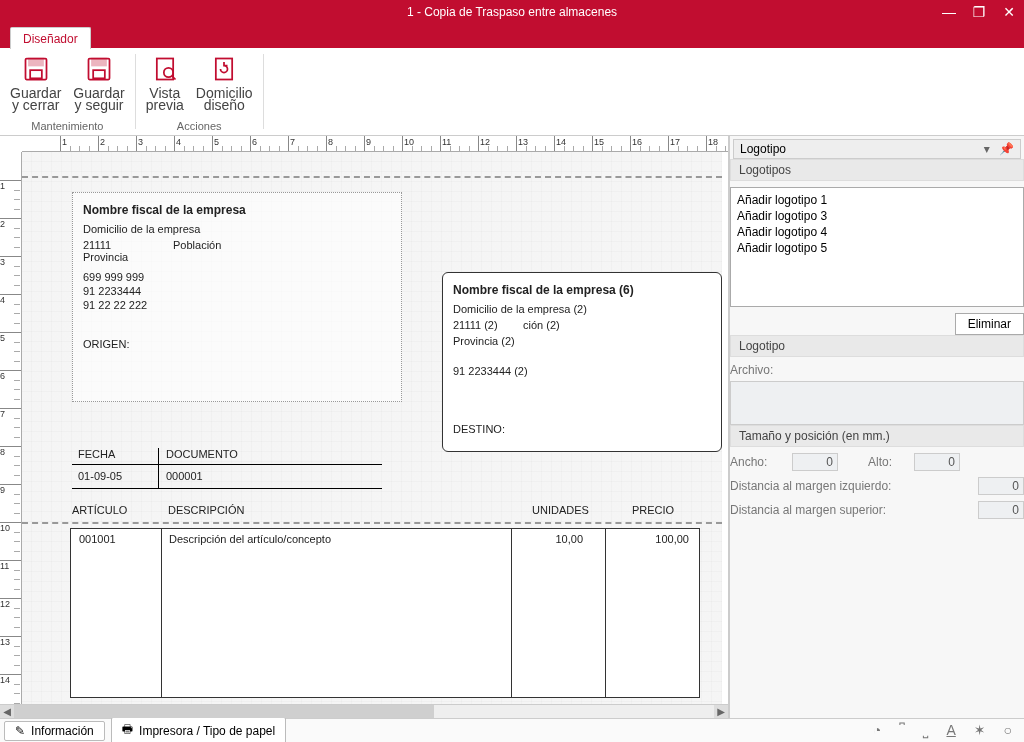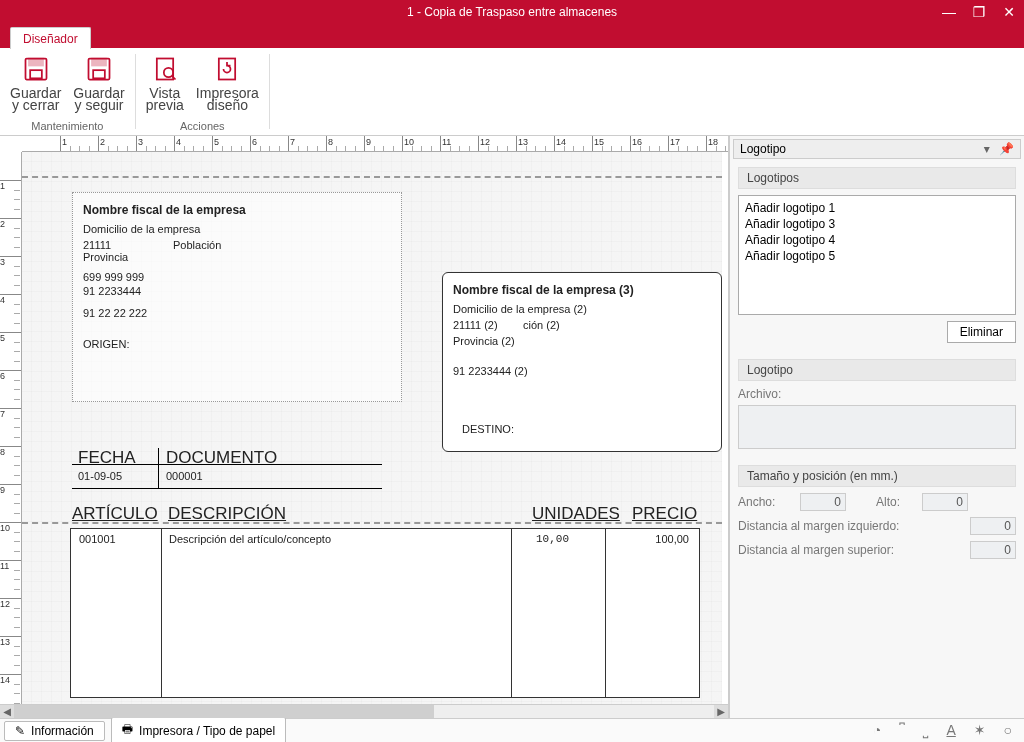--- a/index.html
+++ b/index.html
@@ -29,27 +29,27 @@
 .ruler-h .tick .n { position:absolute; top:1px; left:1px; font-size:9px;}
 .ruler-v { width:22px; background:#fff; border-right:1px solid #aaa; position:relative; overflow:hidden; font-size:9px; color:#333;}
 .ruler-v .tick { position:absolute; left:0; }
 .design-body { display:flex; flex:1; overflow:hidden;}
 .canvas-scroll { flex:1; overflow:auto; position:relative; }
 .canvas { position:relative; width:700px; height:560px; background:repeating-linear-gradient(#fafafa,#fafafa 9px,#f0f0f0 10px), repeating-linear-gradient(90deg,#fafafa,#fafafa 9px,#f0f0f0 10px); background-blend-mode:multiply; }
 
 .block { position:absolute; border:1px dotted #999; background:rgba(255,255,255,0.6);text-align:center; }
 .fld { font-size:11px; color:#222; position:absolute; white-space:nowrap; }
 .fld.b { font-weight:bold; font-size:12px; }
-.hdr { font-size:17px; color:#222; position:absolute;text-decoration:underline; }
+.hdr { font-size:11px; color:#222; position:absolute; }
 .line { position:absolute; background:#000; }
 
 .side-panel { width:295px; background:#f7f7f7; display:flex; flex-direction:column; border-left:1px solid #ccc;}
 .side-header { background:#eee; border:1px solid #ccc; margin:3px 3px 0; height:20px; display:flex; align-items:center; padding:0 6px; font-size:12px; justify-content:space-between;}
 .side-header .icons span { color:#666; margin-left:6px; cursor:pointer;}
-.side-section { margin:8px; }
+.side-section { }
 .side-grouptitle { background:#e9e9e9; border:1px solid #ddd; padding:3px 8px; font-size:12px; color:#444;}
 .listbox { background:#fff; border:1px solid #aaa; height:120px; margin-top:6px; padding:4px; overflow:auto;}
 .listbox div { font-size:12px; padding:1px 2px; cursor:pointer;}
 .btn { background:#fff; border:1px solid #aaa; padding:3px 12px; font-size:12px; cursor:pointer; }
 .btn-row { display:flex; justify-content:flex-end; margin-top:6px; gap:6px;}
 .form-row { display:flex; align-items:center; margin-top:6px; font-size:12px; color:#777;}
 .form-row label { flex:0 0 auto; }
 .numinput { width:46px; background:#eef0f2; border:1px solid #ccc; text-align:right; padding:1px 4px; color:#555; margin-left:6px; font-size:12px;}
 .filebox { background:#eef0f2; border:1px solid #ccc; height:44px; margin-top:4px;}
 
@@ -120,21 +120,21 @@
         </div>
         <div class="ribbon-label"><span>Vista</span><br><span>previa</span></div>
       </div>
       <div class="ribbon-item">
         <div class="ribbon-icon">
           <svg width="28" height="28" viewBox="0 0 24 24" fill="none" stroke="#C10D30" stroke-width="1.5">
               <rect x="5" y="3" width="14" height="18"></rect>
               <path d="M9 12 a3 3 0 1 0 3 -3 M12 6 L12 9 L15 9"></path>
             </svg>
         </div>
-        <div class="ribbon-label"><span>Impresora</span><br><span>diseño</span></div>
+        <div class="ribbon-label"><span>Domicilio</span><br><span>diseño</span></div>
       </div>
     </div>
     <div class="ribbon-groupname">Acciones</div>
   </div>
   <div class="ribbon-sep"></div>
 </div>
 
 <div class="workarea">
   <div class="design-panel">
     <div class="ruler-h" id="rulerH">
@@ -340,51 +340,51 @@
           <div class="cnv-dash" style="left:0;top:370px;width:700px;"></div>
 
           <div class="block" style="left:50px; top:40px; width:330px; height:210px;">
             <span class="fld b" style="left:10px; top:10px;">Nombre fiscal de la empresa</span>
             <span class="fld" style="left:10px; top:30px;">Domicilio de la empresa</span>
             <span class="fld" style="left:10px; top:46px;">21111</span>
             <span class="fld" style="left:100px; top:46px;">Población</span>
             <span class="fld" style="left:10px; top:58px;">Provincia</span>
             <span class="fld" style="left:10px; top:78px;">699 999 999</span>
             <span class="fld" style="left:10px; top:92px;">91 2233444</span>
-            <span class="fld" style="left:10px; top:114px;">91 22 22 222</span>
+            <span class="fld" style="left:10px; top:106px;">91 22 22 222</span>
             <span class="fld" style="left:10px; top:145px;">ORIGEN:</span>
           </div>
 
           <div class="block" style="left:420px; top:120px; width:280px; height:180px; border:1px solid #333; border-radius:6px; background:#fff;">
-            <span class="fld b" style="left:10px; top:10px;">Nombre fiscal de la empresa (3)</span>
+            <span class="fld b" style="left:10px; top:10px;">Nombre fiscal de la empresa (6)</span>
             <span class="fld" style="left:10px; top:30px;">Domicilio de la empresa (2)</span>
             <span class="fld" style="left:10px; top:46px;">21111 (2)</span>
             <span class="fld" style="left:80px; top:46px;">ción (2)</span>
             <span class="fld" style="left:10px; top:62px;">Provincia (2)</span>
             <span class="fld" style="left:10px; top:92px;">91 2233444 (2)</span>
-            <span class="fld" style="left:19px; top:150px;">DESTINO:</span>
+            <span class="fld" style="left:10px; top:150px;">DESTINO:</span>
           </div>
 
           <span class="hdr" style="left:56px; top:296px;">FECHA</span>
           <span class="hdr" style="left:144px; top:296px;">DOCUMENTO</span>
           <div class="line" style="left:50px; top:312px; width:310px; height:1px;"></div>
           <span class="fld" style="left:56px; top:318px;">01-09-05</span>
           <span class="fld" style="left:144px; top:318px;">000001</span>
           <div class="line" style="left:50px; top:336px; width:310px; height:1px;"></div>
           <div class="line" style="left:136px; top:296px; width:1px; height:40px;"></div>
 
           <span class="hdr" style="left:50px; top:352px;">ARTÍCULO</span>
           <span class="hdr" style="left:146px; top:352px;">DESCRIPCIÓN</span>
           <span class="hdr" style="left:510px; top:352px;">UNIDADES</span>
           <span class="hdr" style="left:610px; top:352px;">PRECIO</span>
 
           <div class="block" style="left:48px; top:376px; width:630px; height:170px; border:1px solid #333; background:#fff;">
             <span class="fld" style="left:8px; top:4px;">001001</span>
             <span class="fld" style="left:98px; top:4px;">Descripción del artículo/concepto</span>
-            <span class="fld" style="right:130px; top:4px;font-family:Liberation Mono, monospace;">10,00</span>
+            <span class="fld" style="right:116px; top:4px;">10,00</span>
             <span class="fld" style="right:10px; top:4px;">100,00</span>
             <div class="line" style="left:90px; top:0; width:1px; height:100%; background:#333;"></div>
             <div class="line" style="left:440px; top:0; width:1px; height:100%; background:#333;"></div>
             <div class="line" style="left:534px; top:0; width:1px; height:100%; background:#333;"></div>
           </div>
 
         </div>
       </div>
     </div>
     <div class="hscroll">

